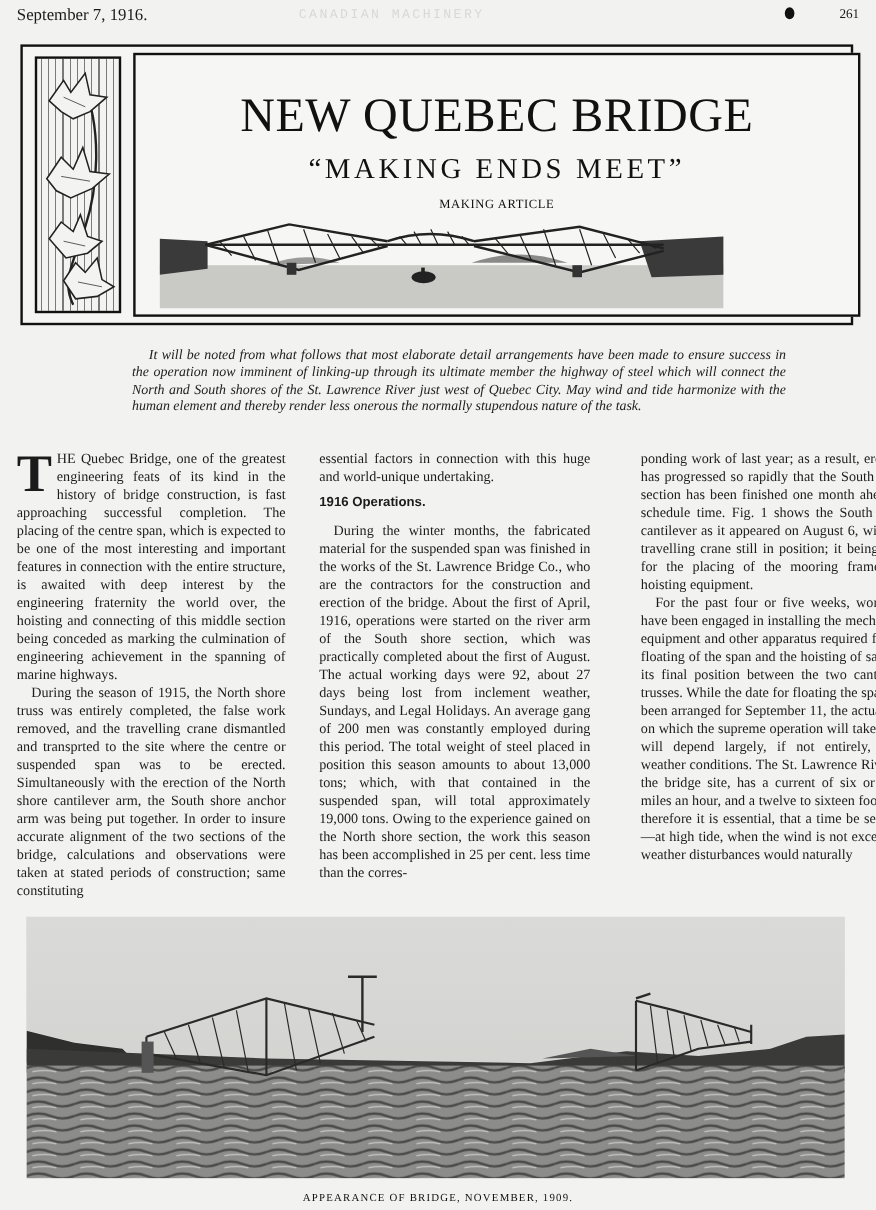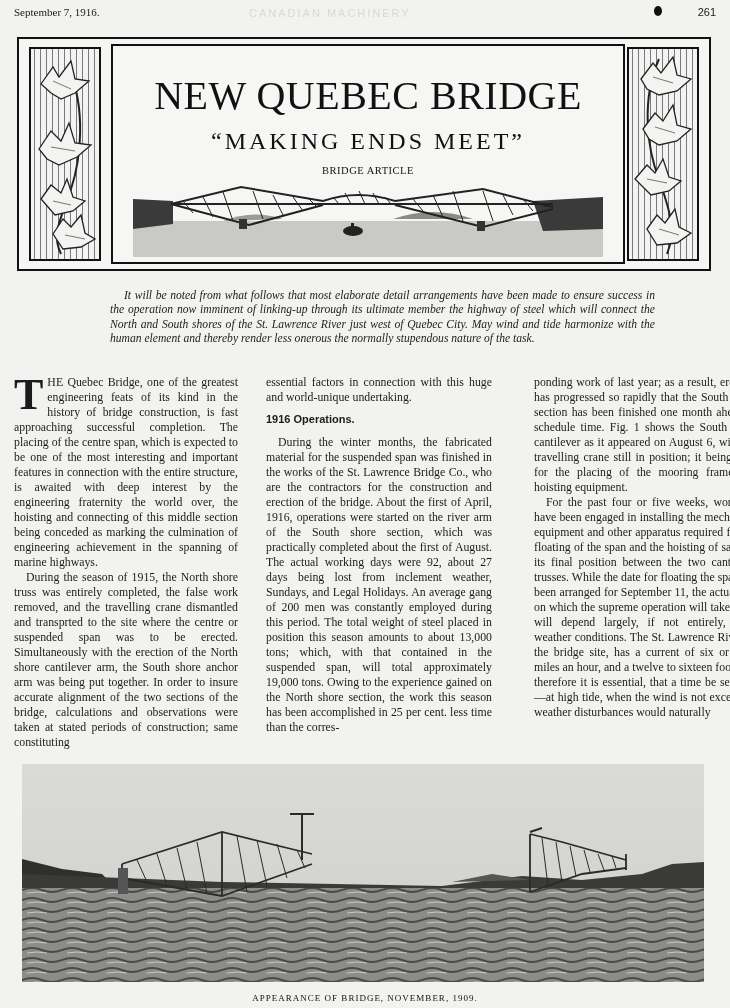--- a/index.html
+++ b/index.html
@@ -2,33 +2,33 @@
 <html><head>
 <meta charset="utf-8">
 <style>
   html, body { margin: 0; padding: 0; }
   body {
     width: 730px; height: 1008px; overflow: hidden; position: relative;
     background: #f2f2f0; color: #1a1a1a;
     font-family: "DejaVu Serif", "Liberation Serif", serif;
   }
   .running-head { position: absolute; top: 6px; left: 14px; right: 14px; height: 16px; }
-  .rh-date { position: absolute; left: 0; top: 0; font-size: 11px; font-family: "Liberation Serif", serif; }
-  .rh-journal { position: absolute; left: 235px; top: 1px; font-size: 11px; letter-spacing: 2px; color: #d8d8d6; font-family: Liberation Sans, sans-serif; }
+  .rh-date { position: absolute; left: 0; top: 0; font-size: 14px; font-family: "Liberation Serif", serif; }
+  .rh-journal { position: absolute; left: 235px; top: 1px; font-size: 11px; letter-spacing: 2px; color: #d8d8d6; font-family: Liberation Mono, monospace; }
   .rh-dot { position: absolute; left: 640px; top: 0; width: 8px; height: 10px; border-radius: 50%; background: #111; }
-  .rh-page { position: absolute; right: 0; top: 0; font-size: 11px; font-family: Liberation Sans, sans-serif; }
+  .rh-page { position: absolute; right: 0; top: 0; font-size: 11px; font-family: Liberation Serif, serif; }
 
   
   .frame { position: absolute; left: 17px; top: 37px; width: 694px; height: 234px; border: 2px solid #111; box-sizing: border-box; background: #f5f5f3; }
   .panel { position: absolute; top: 8px; width: 72px; height: 214px; border: 2px solid #111; box-sizing: border-box;
     background: repeating-linear-gradient(90deg, #f3f3f1 0 3px, #7a7a7a 3px 4px, #f3f3f1 4px 6px); overflow: hidden; }
   .panel-left { left: 10px; }
   .panel-right { right: 10px; }
   .panel svg { position: absolute; left: 0; top: 0; }
-  .center-box { position: absolute; left: 92px; top: 5px; width: 514px; height: 220px; border: 2px solid #111; box-sizing: border-box; background: #f6f6f4; }
+  .center-box { position: absolute; left: 92px; top: 5px; width: 606px; height: 220px; border: 2px solid #111; box-sizing: border-box; background: #f6f6f4; }
   .title { position: absolute; left: 0; right: 0; top: 28px; text-align: center; font-size: 40px; letter-spacing: 0.5px; font-family: "Liberation Serif", serif; color: #111; line-height: 44px; }
   .subtitle { position: absolute; left: 0; right: 0; top: 82px; text-align: center; font-size: 24px; letter-spacing: 3px; font-family: "Liberation Serif", serif; color: #111; }
   .byline { position: absolute; left: 0; right: 0; top: 119px; text-align: center; font-size: 10.5px; letter-spacing: 0.5px; font-family: "Liberation Serif", serif; color: #111; }
   .header-photo { position: absolute; left: 20px; top: 133px; width: 470px; height: 78px; }
 
   
   .intro { position: absolute; left: 110px; top: 289px; width: 545px; font-style: italic; font-size: 11.6px; line-height: 14.4px; text-align: justify; text-indent: 14px; font-family: Liberation Serif, serif; color: #222; }
 
   
   .col { position: absolute; top: 375px; font-family: "Liberation Serif", serif; font-size: 11.8px; line-height: 15px; text-align: justify; color: #1b1b1b; hyphens: none; }
@@ -87,21 +87,21 @@
           <line x1="26" y1="78" x2="46" y2="84"></line>
         <line x1="18" y1="130" x2="38" y2="134"></line>
           <line x1="30" y1="180" x2="50" y2="186"></line>
       </g>
     </svg>
   </div>
 
   <div class="center-box">
     <div class="title">NEW QUEBEC BRIDGE</div>
     <div class="subtitle">“MAKING ENDS MEET”</div>
-    <div class="byline">BRIDGE ARTICLE</div>
+    <div class="byline">MAKING ARTICLE</div>
     <svg class="header-photo" viewBox="0 0 470 78">
       <rect x="0" y="0" width="470" height="78" fill="#f6f6f4"></rect>
       <rect x="0" y="42" width="470" height="36" fill="#c9c9c6"></rect>
       <path d="M0 20 L40 22 L40 45 L0 50 Z" fill="#3a3a3a"></path>
       <path d="M400 22 L470 18 L470 50 L410 52 Z" fill="#3a3a3a"></path>
       <path d="M260 40 Q300 26 340 40 Z" fill="#8a8a88"></path>
       <path d="M150 40 Q120 30 90 42 Z" fill="#9a9a98"></path>
       <g fill="none" stroke="#222" stroke-width="2">
         <path d="M38 25 L108 8 L190 22"></path>
         <path d="M38 25 L116 46 L190 26"></path>

